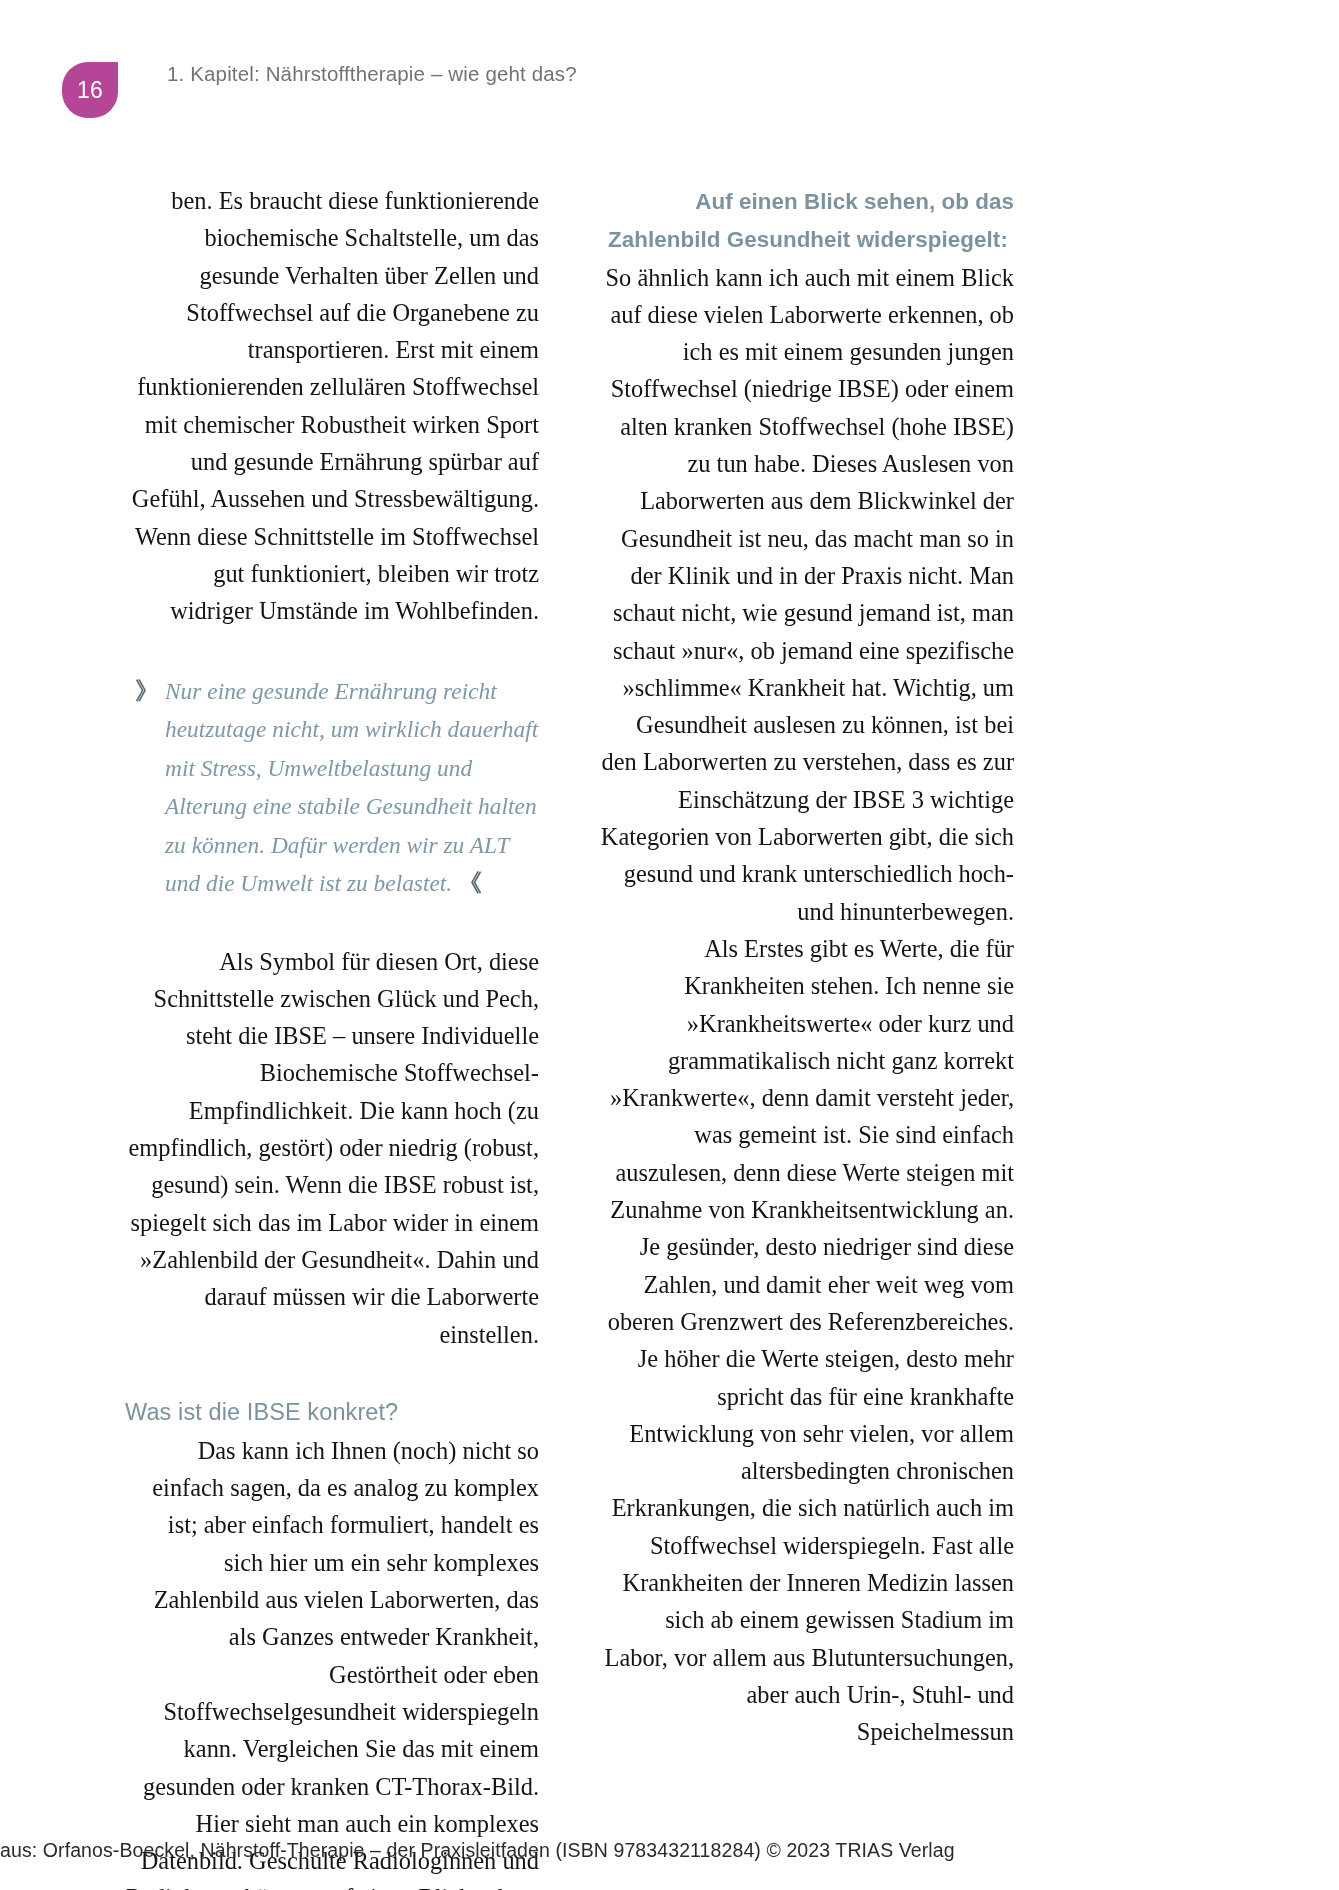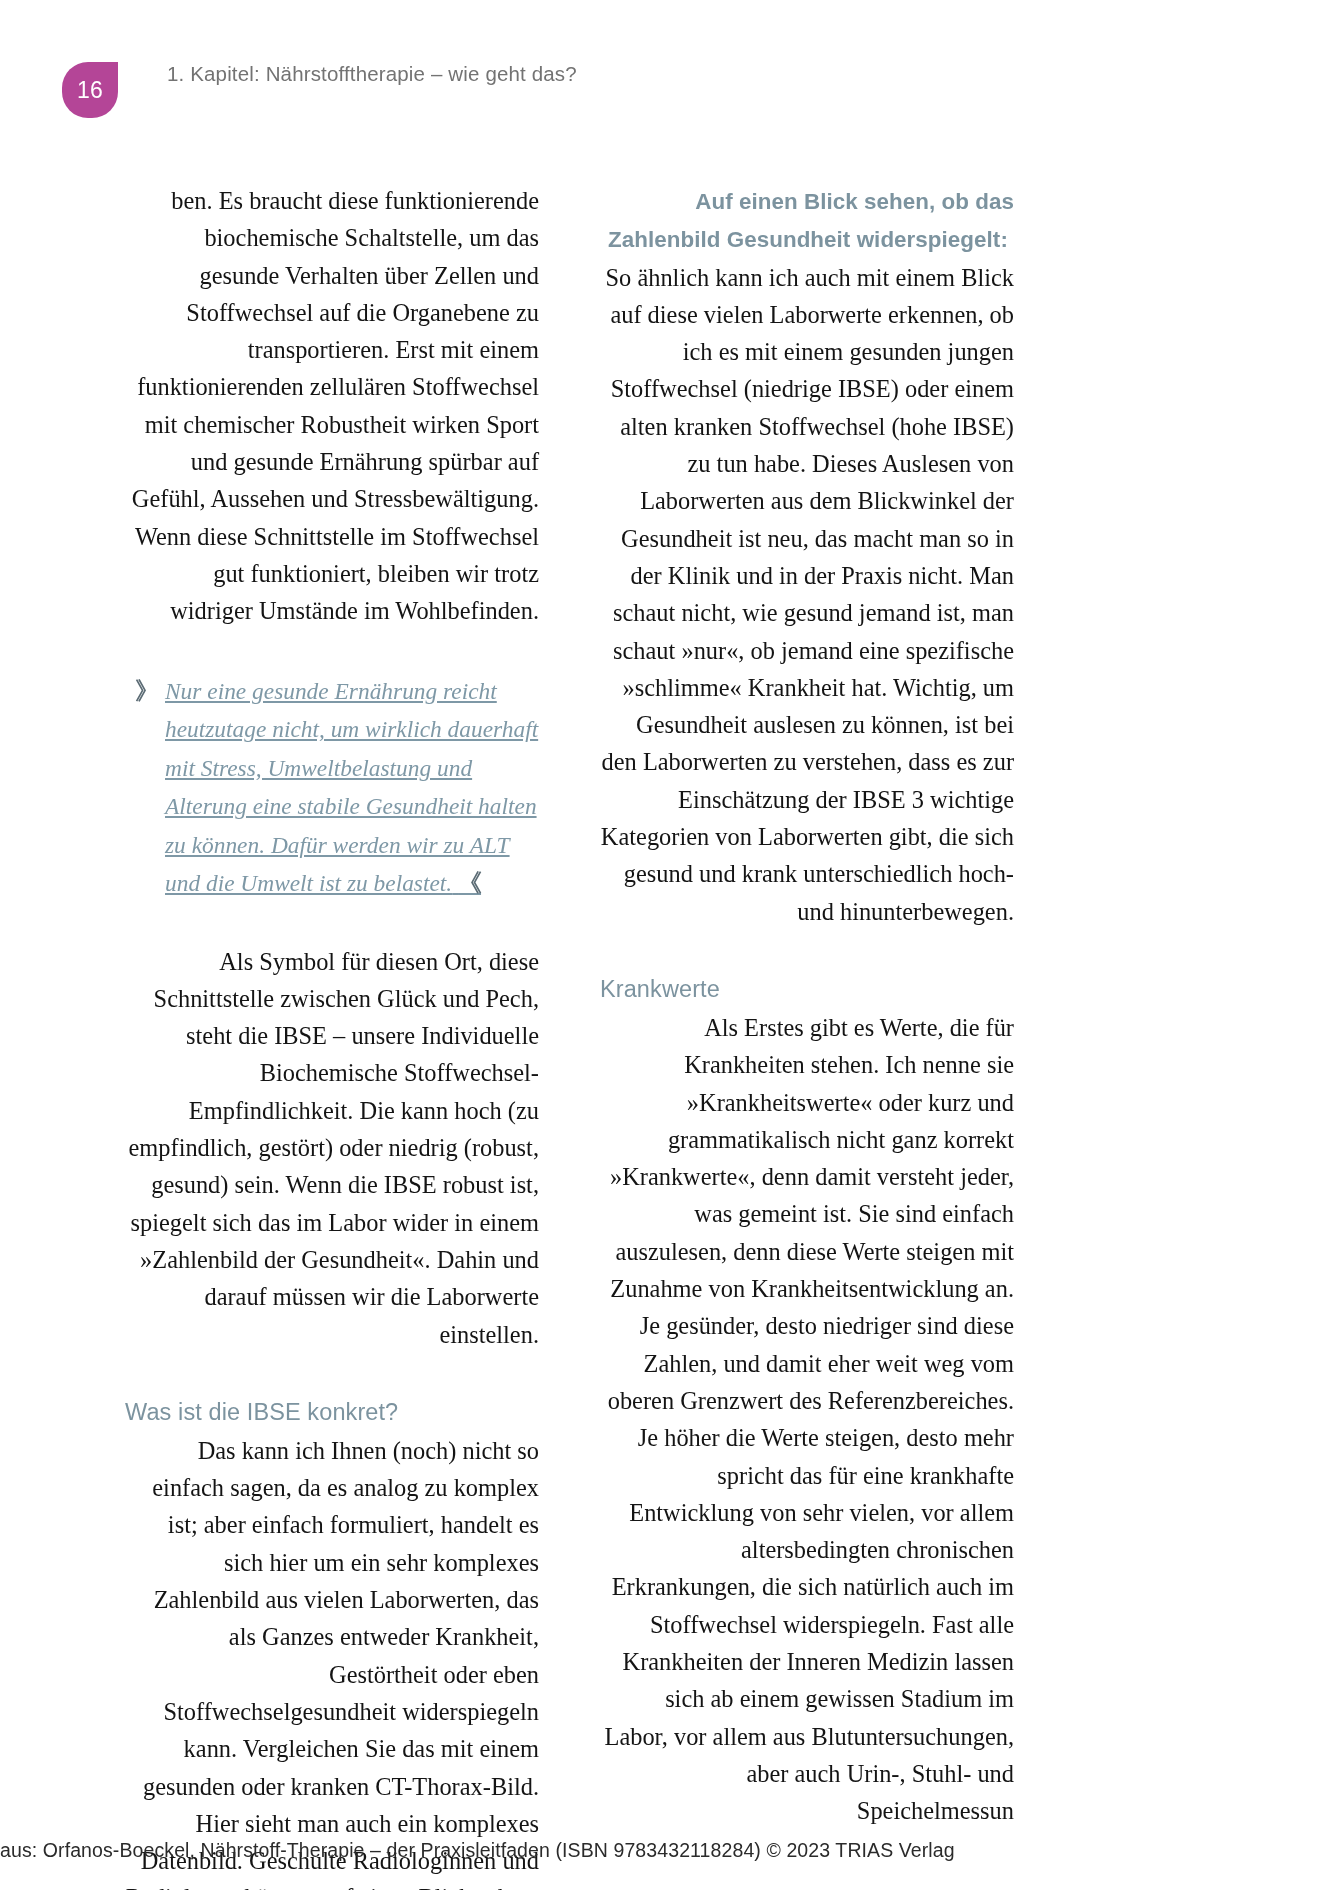--- a/index.html
+++ b/index.html
@@ -94,21 +94,20 @@
     top: 0;
     font-style: normal;
     font-weight: 700;
     font-size: 24px;
     color: #5b6b74;
     letter-spacing: -1px;
   }
   .pullquote .qtext {
     display: block;
     padding-left: 22px;
-    text-decoration: underline;
   }
   .pullquote .chev-close {
     font-style: normal;
     font-weight: 700;
     font-size: 24px;
     color: #5b6b74;
     letter-spacing: -1px;
   }
 
   
@@ -168,19 +167,18 @@
     <h2 class="section">Was ist die IBSE konkret?</h2>
 
     <p class="body tight">Das kann ich Ihnen (noch) nicht so einfach sagen, da es analog zu komplex ist; aber ein­fach formuliert, handelt es sich hier um ein sehr komplexes Zahlenbild aus vielen Labor­werten, das als Ganzes entweder Krankheit, Gestörtheit oder eben Stoffwechselgesund­heit widerspiegeln kann. Vergleichen Sie das mit einem gesunden oder kranken CT-Thorax-Bild. Hier sieht man auch ein kom­plexes Datenbild. Geschulte Radiologinnen und Radiologen können auf einen Blick se­hen, ob das Bild von einem jungen und ge­</p>
   </div>
 
   <div class="col">
 
 
     <p class="body"><span class="leadin">Auf einen Blick sehen, ob das Zahlenbild Ge­sundheit widerspiegelt:</span>&nbsp; <span>So ähnlich kann ich auch mit einem Blick auf diese vielen Labor­werte erkennen, ob ich es mit einem gesun­den jungen Stoffwechsel (niedrige IBSE) oder einem alten kranken Stoffwechsel (hohe IBSE) zu tun habe. Dieses Auslesen von La­borwerten aus dem Blickwinkel der Gesund­heit ist neu, das macht man so in der Klinik und in der Praxis nicht. Man schaut nicht, wie gesund jemand ist, man schaut »nur«, ob jemand eine spezifische »schlimme« Krank­heit hat. Wichtig, um Gesundheit auslesen zu können, ist bei den Laborwerten zu ver­stehen, dass es zur Einschätzung der IBSE 3 wichtige Kategorien von Laborwerten gibt, die sich gesund und krank unterschiedlich hoch- und hinunterbewegen.</span></p>
 
-    <h2 class="section">Krankwerte</h2>
 
     <p class="body tight">Als Erstes gibt es Werte, die für Krankhei­ten stehen. Ich nenne sie »Krankheitswerte« oder kurz und grammatikalisch nicht ganz korrekt »Krankwerte«, denn damit versteht jeder, was gemeint ist. Sie sind einfach aus­zulesen, denn diese Werte steigen mit Zu­nahme von Krankheitsentwicklung an. Je gesünder, desto niedriger sind diese Zah­len, und damit eher weit weg vom oberen Grenzwert des Referenzbereiches. Je hö­her die Werte steigen, desto mehr spricht das für eine krankhafte Entwicklung von sehr vielen, vor allem altersbedingten chro­nischen Erkrankungen, die sich natürlich auch im Stoffwechsel widerspiegeln. Fast alle Krankheiten der Inneren Medizin las­sen sich ab einem gewissen Stadium im La­bor, vor allem aus Blutuntersuchungen, aber auch Urin-, Stuhl- und Speichelmessun­</p>
   </div>
 </div>
 
 <div class="footer">aus: Orfanos-Boeckel, Nährstoff-Therapie – der Praxisleitfaden (ISBN 9783432118284) © 2023 TRIAS Verlag</div>
 
 </body></html>

